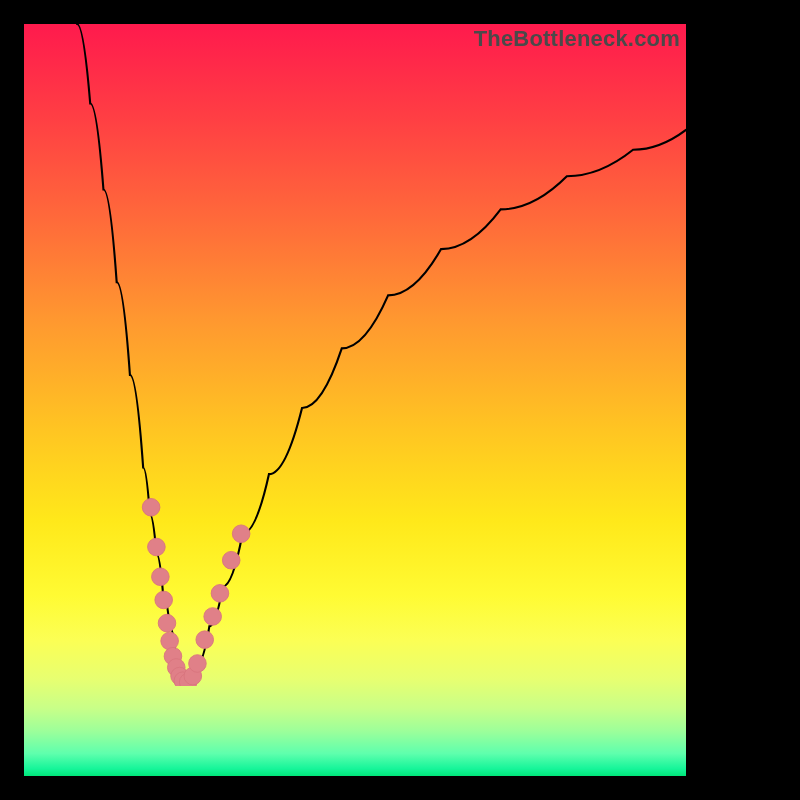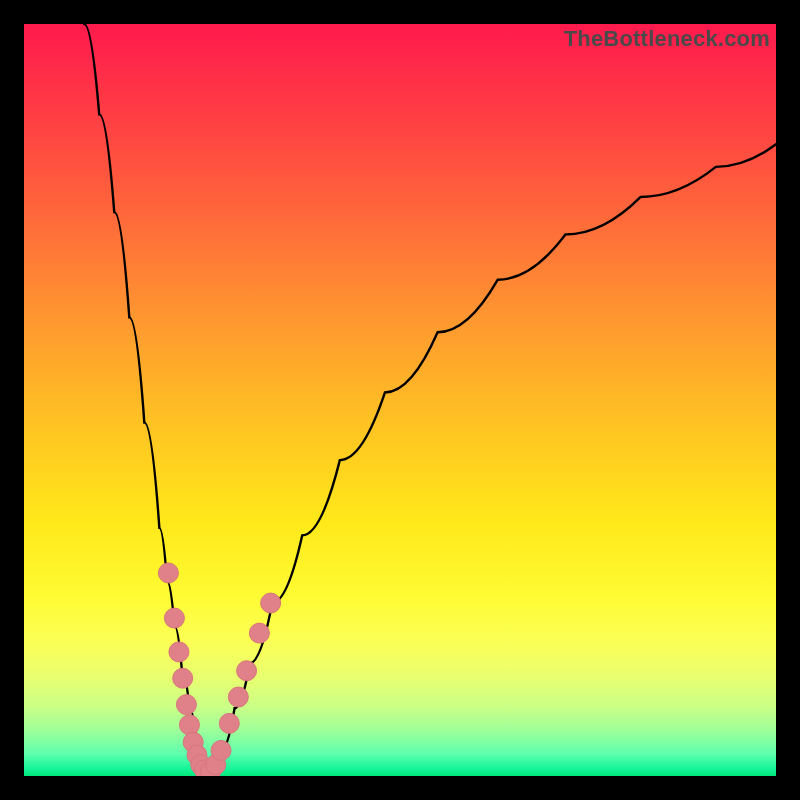--- a/index.html
+++ b/index.html
@@ -14,21 +14,21 @@
   .outer {
     width: 800px;
     height: 800px;
     background: #000;
     position: relative;
   }
   .plot {
     position: absolute;
     left: 24px;
     top: 24px;
-    width: 752px;
+    width: 662px;
     height: 752px;
     overflow: hidden;
   }
   .gradient {
     position: absolute;
     inset: 0;
     background: linear-gradient(to bottom,
       #ff1a4d 0%,
       #ff3d44 12%,
       #ff6a3a 26%,

